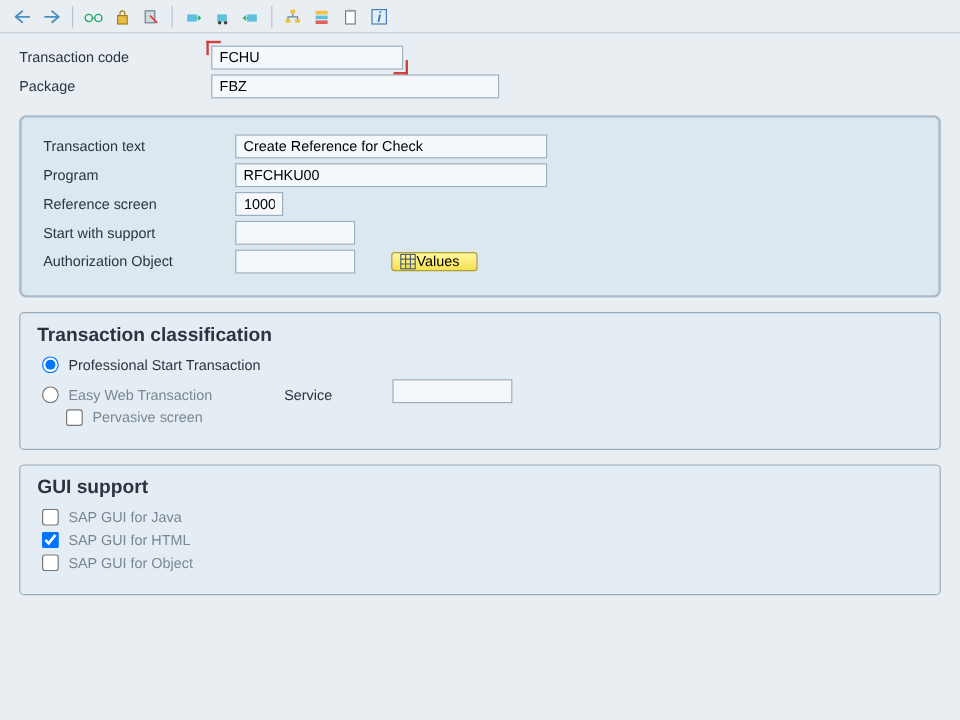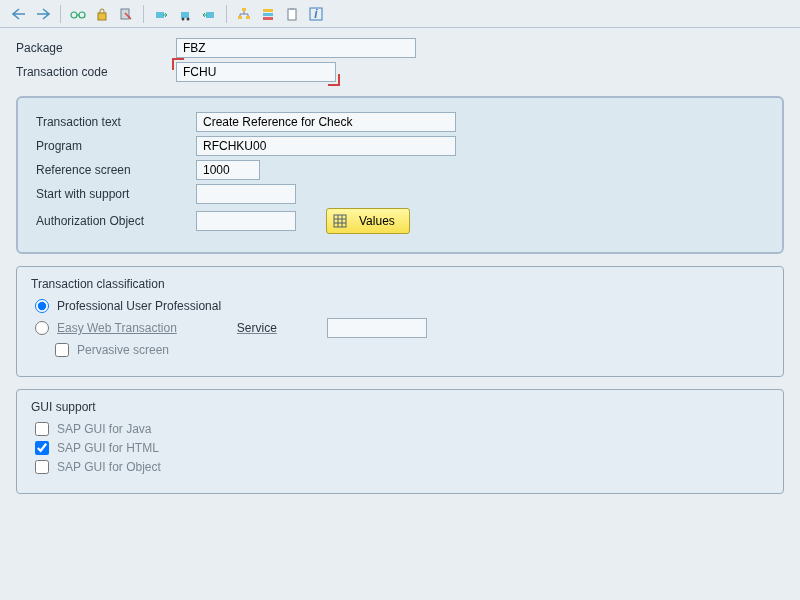--- a/index.html
+++ b/index.html
@@ -30,21 +30,21 @@
     .field-input {
       border: 1px solid #9aafc0;
       background: #f5f8fa;
       height: 20px;
       padding: 2px 6px;
       font-size: 12px;
     }
     .field-input.w-lg { width: 240px; }
     .field-input.w-md { width: 260px; }
     .field-input.w-sm { width: 100px; }
-    .field-input.w-xs { width: 64px; }
+    .field-input.w-xs { width: 40px; }
     .highlight-box { position: relative; display: inline-block; }
     .highlight-corners::before, .highlight-corners::after {
       content: ''; position: absolute; width: 10px; height: 10px; border: 2px solid #d04040;
     }
     .highlight-corners::before { top: -4px; left: -4px; border-right: none; border-bottom: none; }
     .highlight-corners::after { bottom: -4px; right: -4px; border-left: none; border-top: none; }
     
     .panel {
       border: 2px solid #a8bacb;
       border-radius: 6px;
@@ -55,51 +55,51 @@
     
     .groupbox {
       border: 1px solid #98acbc;
       border-radius: 4px;
       padding: 10px 14px 14px 14px;
       margin-top: 12px;
       background: #e4edf3;
       position: relative;
     }
     .groupbox-title {
-      font-size: 12px;
+      font-size: 16px;
       color: #2a3540;
       margin-bottom: 8px;
+      font-weight: bold;
     }
     .classification-label {
       font-size: 13px;
       color: #2a3540;
       margin-bottom: 6px;
       display: block;
     }
     
     .radio-row, .check-row { display: flex; align-items: center; margin: 5px 0 5px 4px; color: #7a8792; }
     .radio-row input[type=radio], .check-row input[type=checkbox] {
       margin-right: 8px; width: 14px; height: 14px;
     }
     .check-row.indent { margin-left: 24px; }
     
-    .easy-web-row { display: flex; align-items: center; text-decoration: underline; }
+    .easy-web-row { display: flex; align-items: flex-end; }
     .service-label { margin-left: 60px; color: #2a3540; width: 90px; }
     .service-input { border: 1px solid #9aafc0; background: #f5f8fa; height: 20px; width: 100px; padding: 2px 6px; }
     
     .values-btn {
       display: inline-flex; align-items: center;
       background: linear-gradient(#fff8a0, #f8e050);
       border: 1px solid #b0a030;
       border-radius: 3px;
-      height: 26px;
+      height: 16px;
       padding: 0 14px 0 6px;
       margin-left: 30px;
       cursor: pointer;
-      gap: 12px;
     }
     .values-btn svg { flex-shrink: 0; }
     
     .selected-text { color: #2a3540; }
   </style>
 </head>
 <body>
 
 <div class="toolbar">
   <div class="toolbar-btn">
@@ -177,29 +177,29 @@
   <div class="toolbar-btn">
     <svg width="14" height="14" viewBox="0 0 14 14">
         <rect x="1" y="1" width="12" height="12" fill="none" stroke="#4080c0"></rect>
         <text x="7" y="11" text-anchor="middle" fill="#4080c0" font-size="11" font-weight="bold" font-style="italic">i</text>
       </svg>
   </div>
 </div>
 
 <div class="content">
 
-  <div class="field-row">
-    <span class="field-label">Package</span>
-    <input class="field-input w-lg" value="FBZ" style="">
-  </div>
   <div class="field-row">
     <span class="field-label">Transaction code</span>
     <span class="highlight-box highlight-corners">
       <input class="field-input" style="width: 160px;" value="FCHU">
     </span>
+  </div>
+  <div class="field-row">
+    <span class="field-label">Package</span>
+    <input class="field-input w-lg" value="FBZ" style="">
   </div>
 
   <div class="panel">
     <div class="field-row">
       <span class="field-label">Transaction text</span>
       <input class="field-input w-md" value="Create Reference for Check" style="">
     </div>
     <div class="field-row">
       <span class="field-label">Program</span>
       <input class="field-input w-md" value="RFCHKU00" style="">
@@ -223,21 +223,21 @@
         <span>Values</span>
       </button>
     </div>
   </div>
 
 
   <div class="groupbox">
     <div class="groupbox-title">Transaction classification</div>
     <div class="radio-row">
       <input type="radio" checked="" style="">
-      <span class="selected-text">Professional User Professional</span>
+      <span class="selected-text">Professional Start Transaction</span>
     </div>
     <div class="radio-row easy-web-row">
       <input type="radio" style="">
       <span>Easy Web Transaction</span>
       <span class="service-label">Service</span>
       <input class="service-input" value="" style="">
     </div>
     <div class="check-row indent">
       <input type="checkbox" style="">
       <span>Pervasive screen</span>

